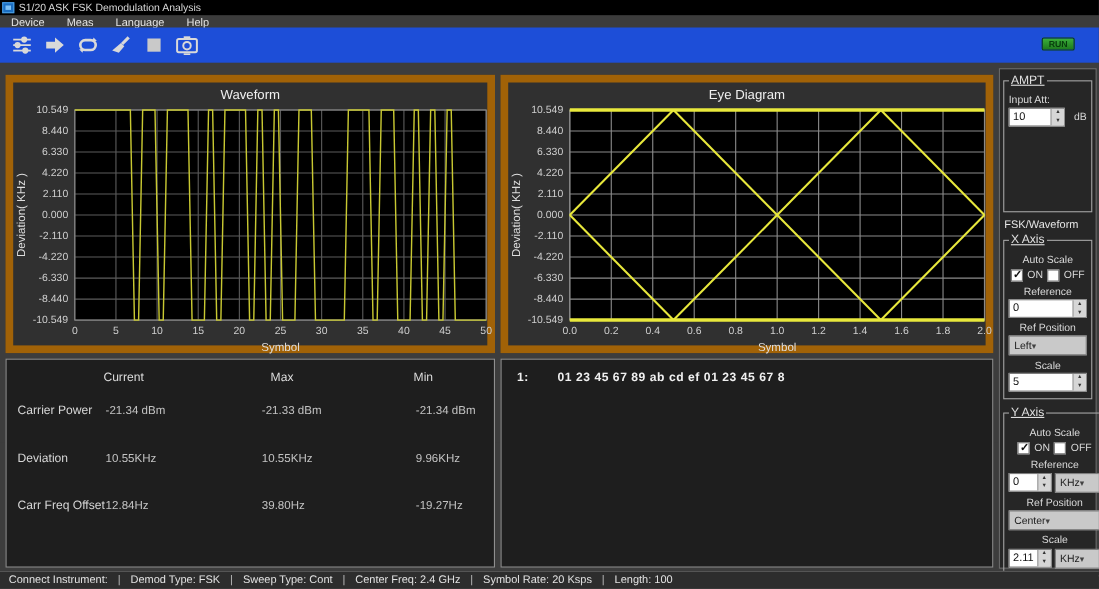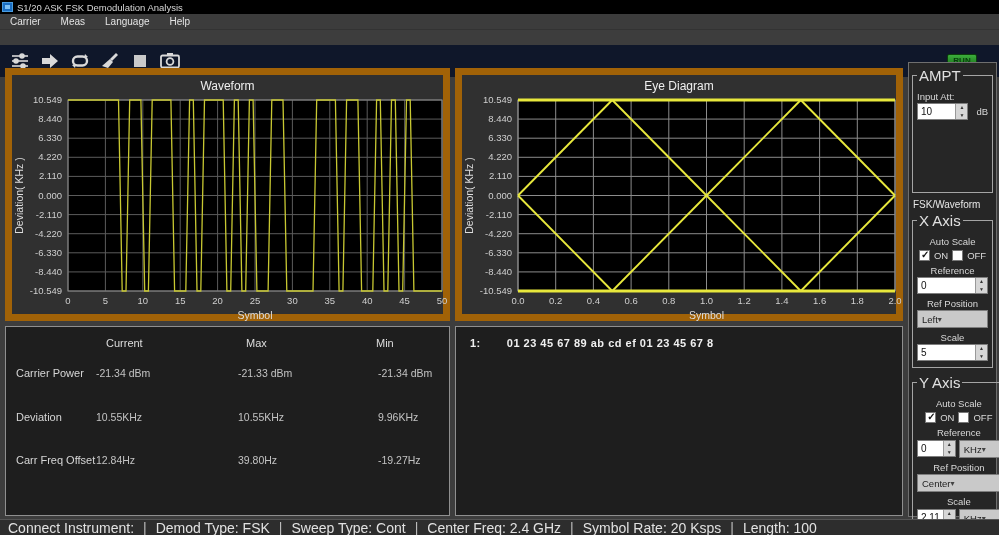--- a/index.html
+++ b/index.html
@@ -10,86 +10,86 @@
   .titlebar { position:absolute; top:0; left:0; width:100%; height:14px; background:#000; display:flex; align-items:center; padding-left:2px; }
   .logo { width:11px; height:10px; background:#1b6ec2; border:1px solid #4a9de0; margin-right:4px; position:relative; }
   .logo::after { content:""; position:absolute; left:2px; top:2px; width:5px; height:4px; background:#7fc0f2; }
   .titletext { color:#d8d8d8; font-size:9.5px; }
 
   
   .menubar { position:absolute; top:14px; left:0; width:100%; height:16px; background:#3c3c3c; border-bottom:1px solid #333; display:flex; align-items:center; }
   .menuitem { color:#e4e4e4; font-size:10px; padding:0 10px; height:100%; display:flex; align-items:center; cursor:default; }
 
   
-  .toolbar { position:absolute; top:45px; left:0; width:100%; height:32px; background:#0f172a; display:flex; align-items:center; padding-left:8px; }
+  .toolbar { position:absolute; top:25px; left:0; width:100%; height:32px; background:#1d4ed8; display:flex; align-items:center; padding-left:8px; }
   .tbtn { width:24px; height:24px; margin-right:6px; display:flex; align-items:center; justify-content:center; }
   .tbtn svg { display:block; }
   .led { position:absolute; right:22px; top:9px; width:30px; height:12px; background:linear-gradient(#3cae3c,#1d7a1d); border:1px solid #0c3f0c; border-radius:2px; color:#073c0c; font-size:8px; font-weight:bold; text-align:center; line-height:11px; }
 
   
   .panel { position:absolute; background:#303030; border:7px solid #a16207; }
   .panel-dark { position:absolute; background:#1e1e1e; border:1px solid #8f8f8f; }
   #wave-panel { left:5px; top:68px; width:445px; height:253px; }
   #eye-panel  { left:455px; top:68px; width:448px; height:253px; }
   #table-panel{ left:5px; top:326px; width:445px; height:190px; }
   #bits-panel { left:455px; top:326px; width:448px; height:190px; }
   .chart-title { position:absolute; top:4px; left:0; width:100%; text-align:center; color:#efefef; font-size:12px; }
   .chart-mount { position:absolute; left:1px; top:20px; width:calc(100% - 4px); height:calc(100% - 22px); }
 
   
   .rtable { position:absolute; left:0; top:0; width:100%; height:100%; color:#ddd; font-size:11px; }
   .rtable .hdr { position:absolute; top:10px; }
   .rtable .rowlab { position:absolute; left:10px; color:#d6d6d6; }
   .rtable .cell { position:absolute; color:#c3c3c3; font-size:10.5px; }
   .c1 { left:90px; } .c2 { left:232px; } .c3 { left:372px; }
-  .h1 { left:100px;text-align:right; } .h2 { left:240px; } .h3 { left:370px; }
+  .h1 { left:88px;text-align:right; } .h2 { left:240px; } .h3 { left:370px; }
   .r1 { top:40px; } .r2 { top:84px; } .r3 { top:127px; }
 
   
   .bitsline { position:absolute; left:14px; top:10px; color:#f0f0f0; font-size:11px; font-weight:bold; letter-spacing:0.5px; }
   .bitsline .idx { margin-right:26px; }
 
   
   .rightcol { position:absolute; left:908px; top:62px; width:89px; height:455px; background:#262626; border:1px solid #6f6f6f; padding:4px 3px; color:#d9d9d9; font-size:9.5px; }
   fieldset { border:1px solid #a5a5a5; padding:3px 4px 6px 4px; margin-bottom:6px; }
-  legend { font-size:15px; color:#e0e0e0; padding:0 2px; }
+  legend { font-size:11px; color:#e0e0e0; padding:0 2px;text-decoration:underline; }
   #ampt-box { height:126px; }
   .sec-title { font-size:10px; color:#e6e6e6; margin:4px 0 2px 1px; }
   .lbl { display:block; margin:4px 0 1px 0; }
   .lbl.ctr { text-align:center; }
   .row { display:flex; align-items:center; gap:3px; }
   .spin { display:flex; background:#fff; border:1px solid #7e7e7e; height:17px; flex:1; min-width:0; }
   .spin .val { flex:1; color:#111; font-size:10px; padding:2px 3px; overflow:hidden; white-space:nowrap; }
   .spin .btns { width:12px; background:#d6d6d6; border-left:1px solid #999; display:flex; flex-direction:column; }
   .spin .btns span { flex:1; font-size:5px; line-height:7px; color:#333; text-align:center; }
   .unit { margin-left:5px; }
   .sel { background:#c9c9c9; border:1px solid #7e7e7e; height:18px; font-size:9.5px; color:#1d1d1d; display:flex; align-items:center; justify-content:flex-start; padding:0 4px; margin-top:1px; }
   .sel .arr { font-size:8px; color:#444; }
   .selsm { width:42px; }
   .cbrow { display:flex; align-items:center; justify-content:center; gap:4px; margin-top:3px; }
   .cb { width:11px; height:11px; background:#fff; border:1px solid #777; display:inline-block; position:relative; }
   .cb.checked::after { content:"\2713"; position:absolute; left:1px; top:-2px; color:#111; font-size:10px; font-weight:bold; }
   .cblab { font-size:9.5px; }
 
   
-  .statusbar { position:absolute; left:0; top:519px; width:100%; height:16px; background:#2d2d2d; border-top:1px solid #555; display:flex; align-items:center; padding-left:8px; color:#e2e2e2; font-size:14px; gap:9px; }
+  .statusbar { position:absolute; left:0; top:519px; width:100%; height:16px; background:#2d2d2d; border-top:1px solid #555; display:flex; align-items:center; padding-left:8px; color:#e2e2e2; font-size:10px; gap:9px; }
   .statusbar .div { color:#bbb; }
 </style>
 </head>
 <body>
 
 <div class="window">
 
   <div class="titlebar">
     <span class="logo"></span>
     <span class="titletext">S1/20 ASK FSK Demodulation Analysis</span>
   </div>
 
   <div class="menubar">
-    <span class="menuitem">Carrier</span>
+    <span class="menuitem">Device</span>
     <span class="menuitem">Meas</span>
     <span class="menuitem">Language</span>
     <span class="menuitem">Help</span>
   </div>
 
   <div class="toolbar">
     <div class="tbtn">
       <svg width="20" height="20" viewBox="0 0 20 20">
         <g stroke="#d9d9d9" stroke-width="1.6" fill="#d9d9d9">
           <line x1="2" y1="5" x2="18" y2="5"></line>

